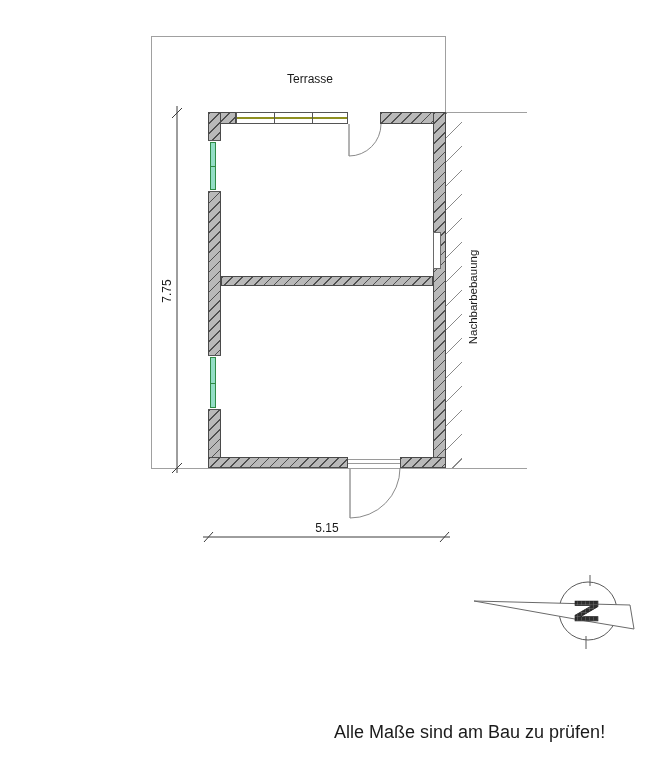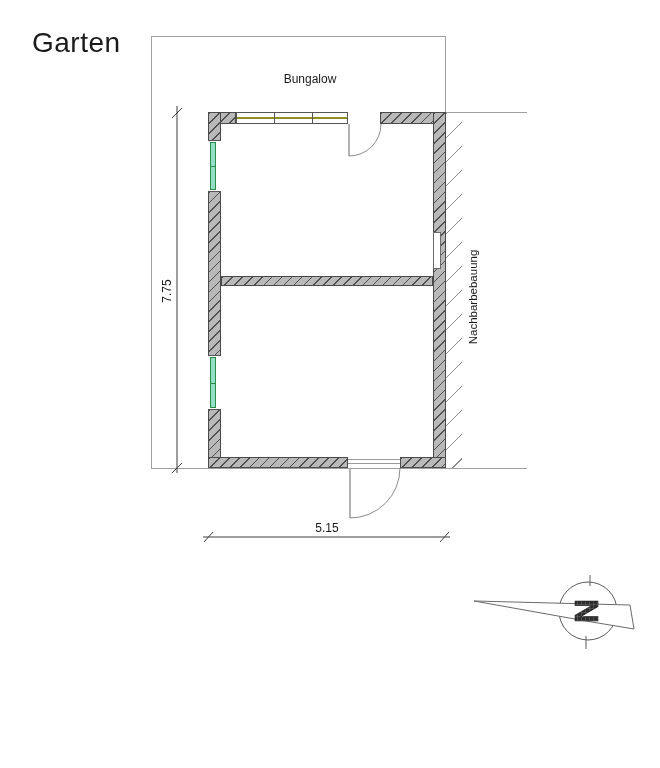--- a/index.html
+++ b/index.html
@@ -114,21 +114,21 @@
 
     <g>
       <circle cx="588" cy="611" r="29" fill="none" stroke="#5a5a5a" stroke-width="1"></circle>
       <line x1="590" y1="575" x2="590" y2="586" stroke="#5a5a5a" stroke-width="1"></line>
       <line x1="586" y1="636" x2="586" y2="649" stroke="#5a5a5a" stroke-width="1"></line>
       <polygon points="474,601 630,605 634,629 586,621" fill="#ffffff" stroke="#6a6a6a" stroke-width="1"></polygon>
       <text x="587" y="623" text-anchor="middle" font-family="Liberation Sans, sans-serif" font-size="34" font-weight="bold" fill="url(#npat)" stroke="#1a1a1a" stroke-width="0.6" transform="rotate(90 587 611)">N</text>
     </g>
   </svg>
 
-  <div class="lbl garten" style="left:32px;top:27px;">Garten</div>
-  <div class="lbl small" style="left:270px;top:72px;width:80px;text-align:center;">Bungalow</div>
+  <div class="lbl small" style="left:270px;top:72px;width:80px;text-align:center;">Terrasse</div>
 
 
   <div class="lbl small rot" style="left:473px;top:297px;font-size:11.5px;">Nachbarbebauung</div>
   <div class="lbl small rot" style="left:167px;top:291px;">7.75</div>
   <div class="lbl small" style="left:307px;top:521px;width:40px;text-align:center;">5.15</div>
 
+  <div class="lbl footer" style="left:334px;top:722px;">Alle Maße sind am Bau zu prüfen!</div>
 </div>
 
 </body></html>

